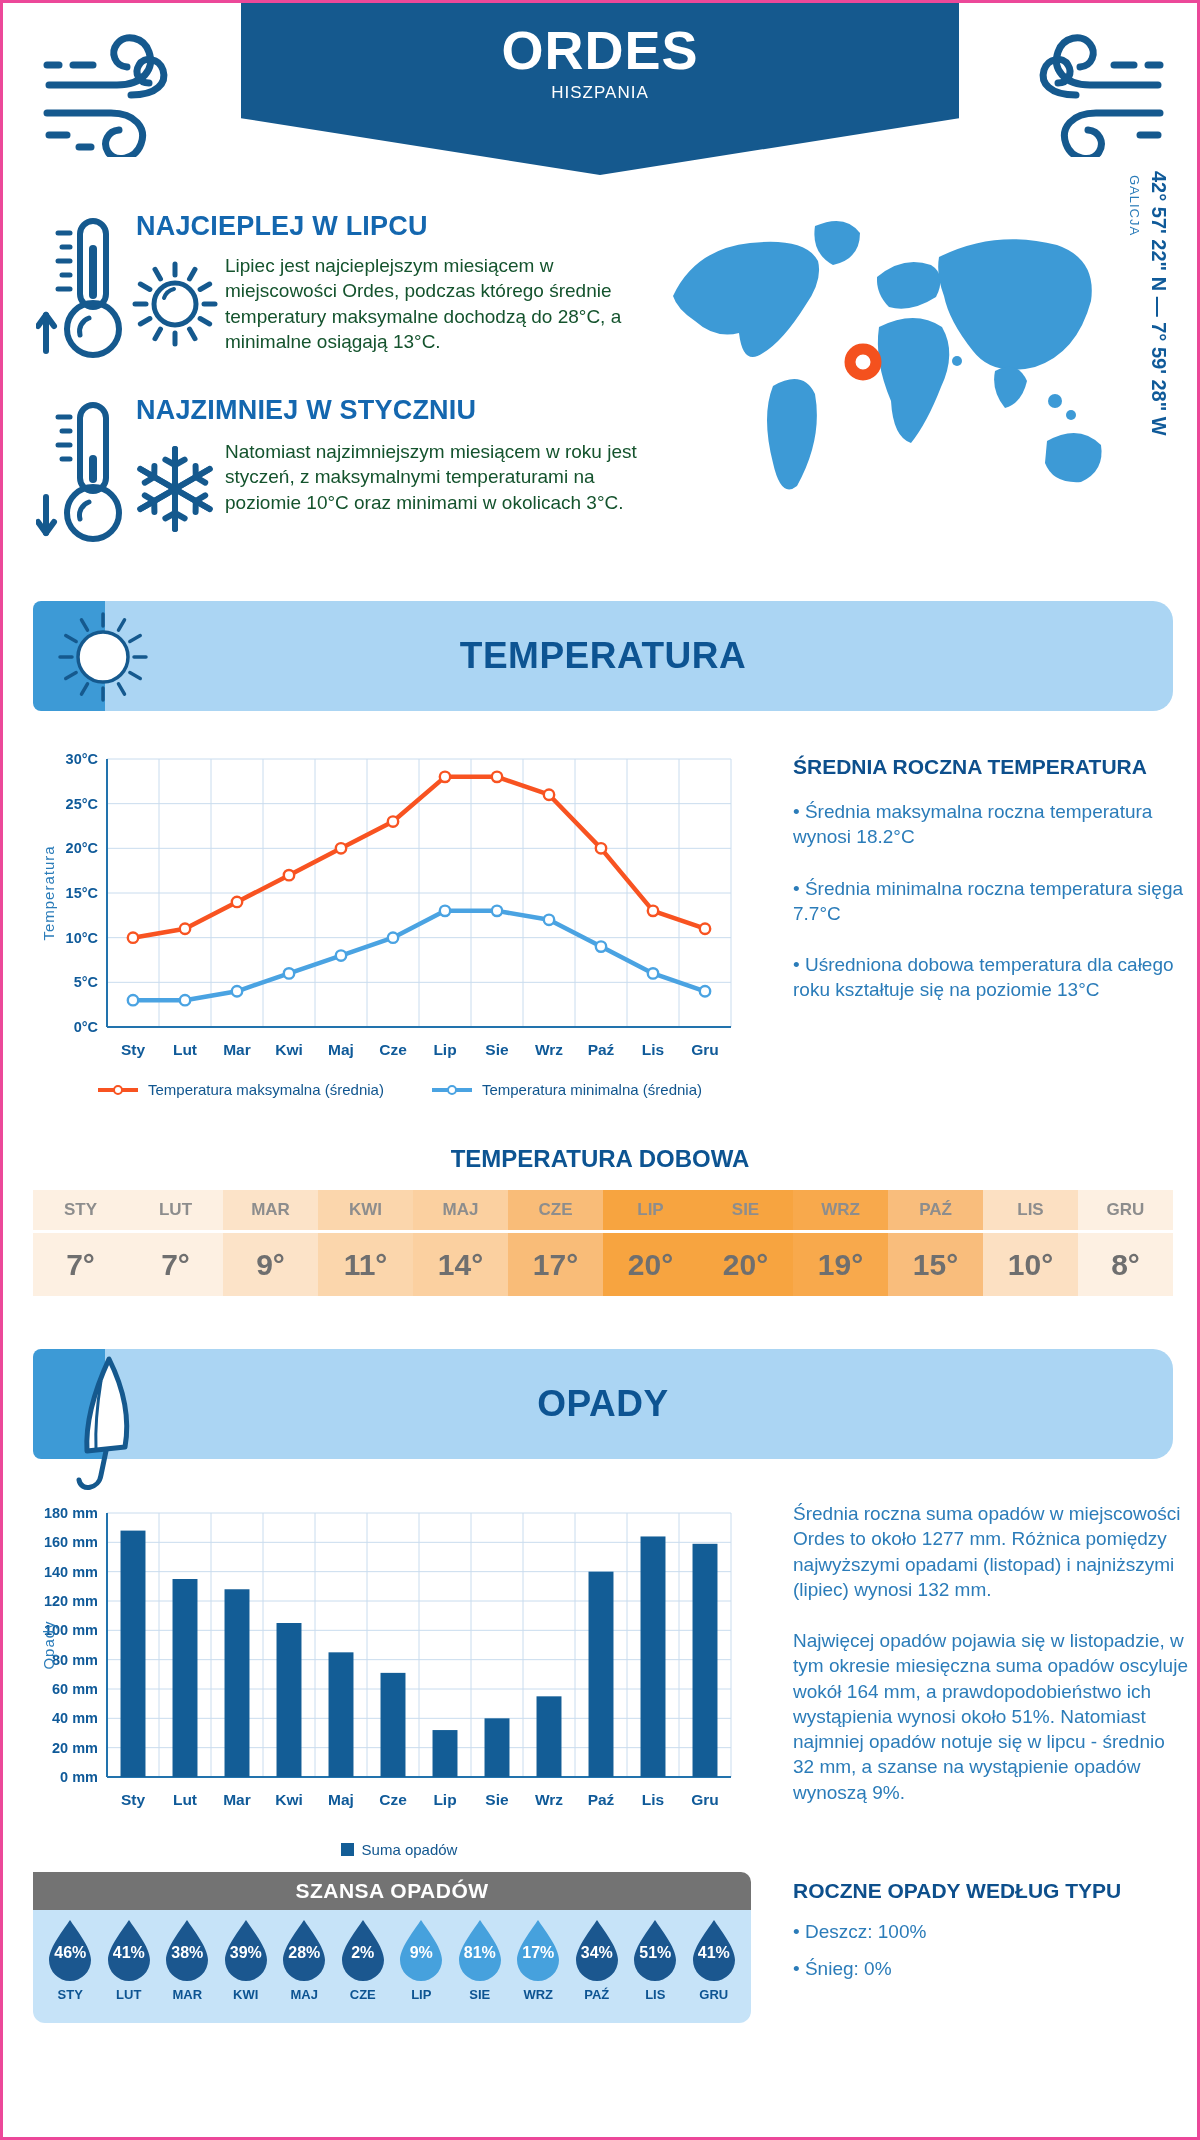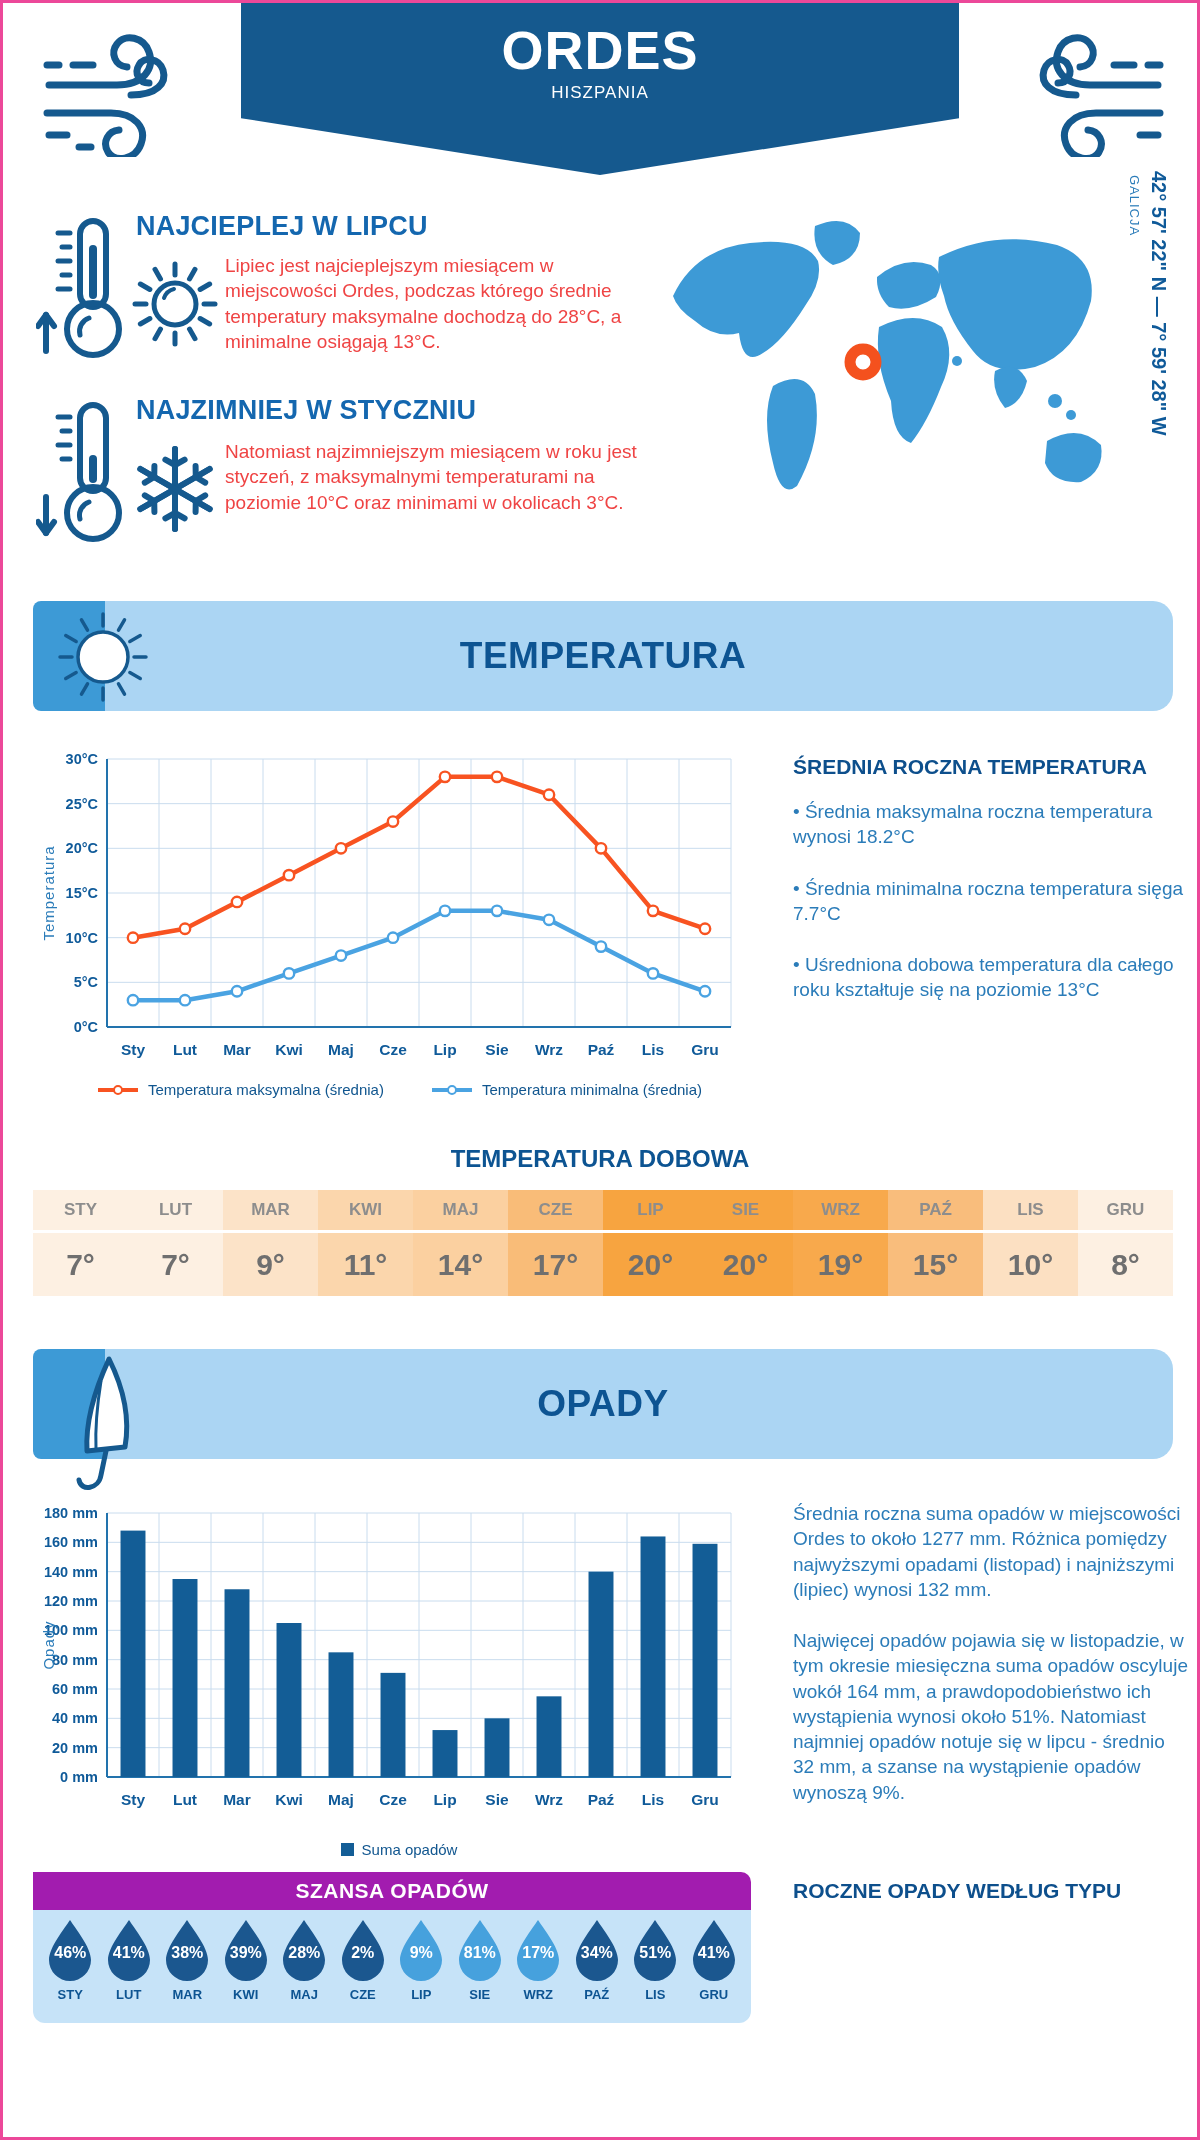--- a/index.html
+++ b/index.html
@@ -10,21 +10,21 @@
   .abs{position:absolute;}
 
   
   .banner{position:absolute;left:238px;top:0;width:718px;height:172px;background:#15598e;
           clip-path:polygon(0 0,100% 0,100% 67%,50% 100%,0 67%);text-align:center;color:#fff;}
   .banner h1{margin:16px 0 0;font-size:54px;font-weight:800;letter-spacing:1px;}
   .banner .sub{margin-top:2px;font-size:17px;font-weight:400;letter-spacing:1px;}
 
   
   .sec-title{position:absolute;font-size:27px;font-weight:800;color:#1467af;letter-spacing:.2px;}
-  .sec-text{position:absolute;font-size:19px;line-height:1.33;color:#ef4444;}
+  .sec-text{position:absolute;font-size:19px;line-height:1.33;color:#14532d;}
 
   
   .vert{position:absolute;writing-mode:vertical-rl;color:#0f5a99;}
   .vert.big{font-size:20px;font-weight:700;}
   .vert.small{font-size:13px;font-weight:400;letter-spacing:1px;color:#2b7cb9;}
 
   
   .big-banner{position:absolute;left:30px;width:1140px;height:110px;background:#abd5f3;
               border-radius:20px;display:flex;align-items:center;justify-content:center;}
   .big-banner .label{font-size:37px;font-weight:800;color:#0d5492;letter-spacing:.5px;}
@@ -39,21 +39,21 @@
   .daily-heading{position:absolute;left:0;width:100%;text-align:center;font-size:24px;
                  font-weight:800;color:#0d5492;}
   .daily-table{position:absolute;left:30px;top:1187px;width:1140px;height:106px;display:flex;}
   .daily-col{flex:1;display:flex;flex-direction:column;}
   .daily-col .m{height:40px;display:flex;align-items:center;justify-content:center;
                 font-size:17px;font-weight:700;color:#8d8d8d;}
   .daily-col .v{flex:1;display:flex;align-items:center;justify-content:center;
                 font-size:30px;font-weight:700;color:#6f6f6f;border-top:3px solid #ffffff;}
 
   
-  .chance-bar{position:absolute;left:30px;top:1869px;width:718px;height:38px;background:#a21caf;
+  .chance-bar{position:absolute;left:30px;top:1869px;width:718px;height:38px;background:#737373;
               border-radius:0 10px 0 0;display:flex;align-items:center;justify-content:center;
               color:#fff;font-size:21px;font-weight:800;letter-spacing:.5px;}
   .chance-panel{position:absolute;left:30px;top:1907px;width:718px;height:113px;background:#c6e3f8;
                 border-radius:0 0 12px 12px;display:flex;padding:8px 8px 4px;}
   .drop-cell{flex:1;display:flex;flex-direction:column;align-items:center;}
   .drop-wrap{position:relative;width:50px;height:66px;}
   .drop-wrap svg{position:absolute;left:0;top:0;}
   .drop-pct{position:absolute;left:0;top:26px;width:50px;text-align:center;font-size:16px;
             font-weight:800;color:#fff;}
   .drop-month{margin-top:3px;font-size:13px;font-weight:700;color:#0d5492;}
@@ -453,20 +453,24 @@
         <span style="display: inline-block; width: 13px; height: 13px; background: rgb(19, 93, 150);"></span>
         <span>Suma opadów</span>
       </div>
     </div>
 
   <div class="col-text abs" id="precip-paragraphs" style="left:790px;top:1498px;width:395px">
       <p>Średnia roczna suma opadów w miejscowości Ordes to około 1277 mm. Różnica pomiędzy najwyższymi opadami (listopad) i najniższymi (lipiec) wynosi 132 mm.</p>
       <p>Najwięcej opadów pojawia się w listopadzie, w tym okresie miesięczna suma opadów oscyluje wokół 164 mm, a prawdopodobieństwo ich wystąpienia wynosi około 51%. Natomiast najmniej opadów notuje się w lipcu - średnio 32 mm, a szanse na wystąpienie opadów wynoszą 9%.</p>
     </div>
   <div class="col-heading" style="left:790px;top:1876px;width:395px">ROCZNE OPADY WEDŁUG TYPU</div>
+  <div class="col-text abs" id="precip-type-bullets" style="left:790px;top:1916px;width:395px">
+      <p style="margin: 0px 0px 12px;">• Deszcz: 100%</p>
+      <p style="margin: 0px 0px 12px;">• Śnieg: 0%</p>
+    </div>
 
   <div class="chance-bar">
     <span>SZANSA OPADÓW</span>
   </div>
   <div class="chance-panel" id="chance-panel">
       <div class="drop-cell">
         <div class="drop-wrap">
           <svg width="50" height="66" viewBox="0 0 50 64">
             <path d="M25 1 C20 9 4 28 4 41 A21 21 0 0 0 46 41 C46 28 30 9 25 1 Z" fill="#1b578f"></path>
           </svg>

